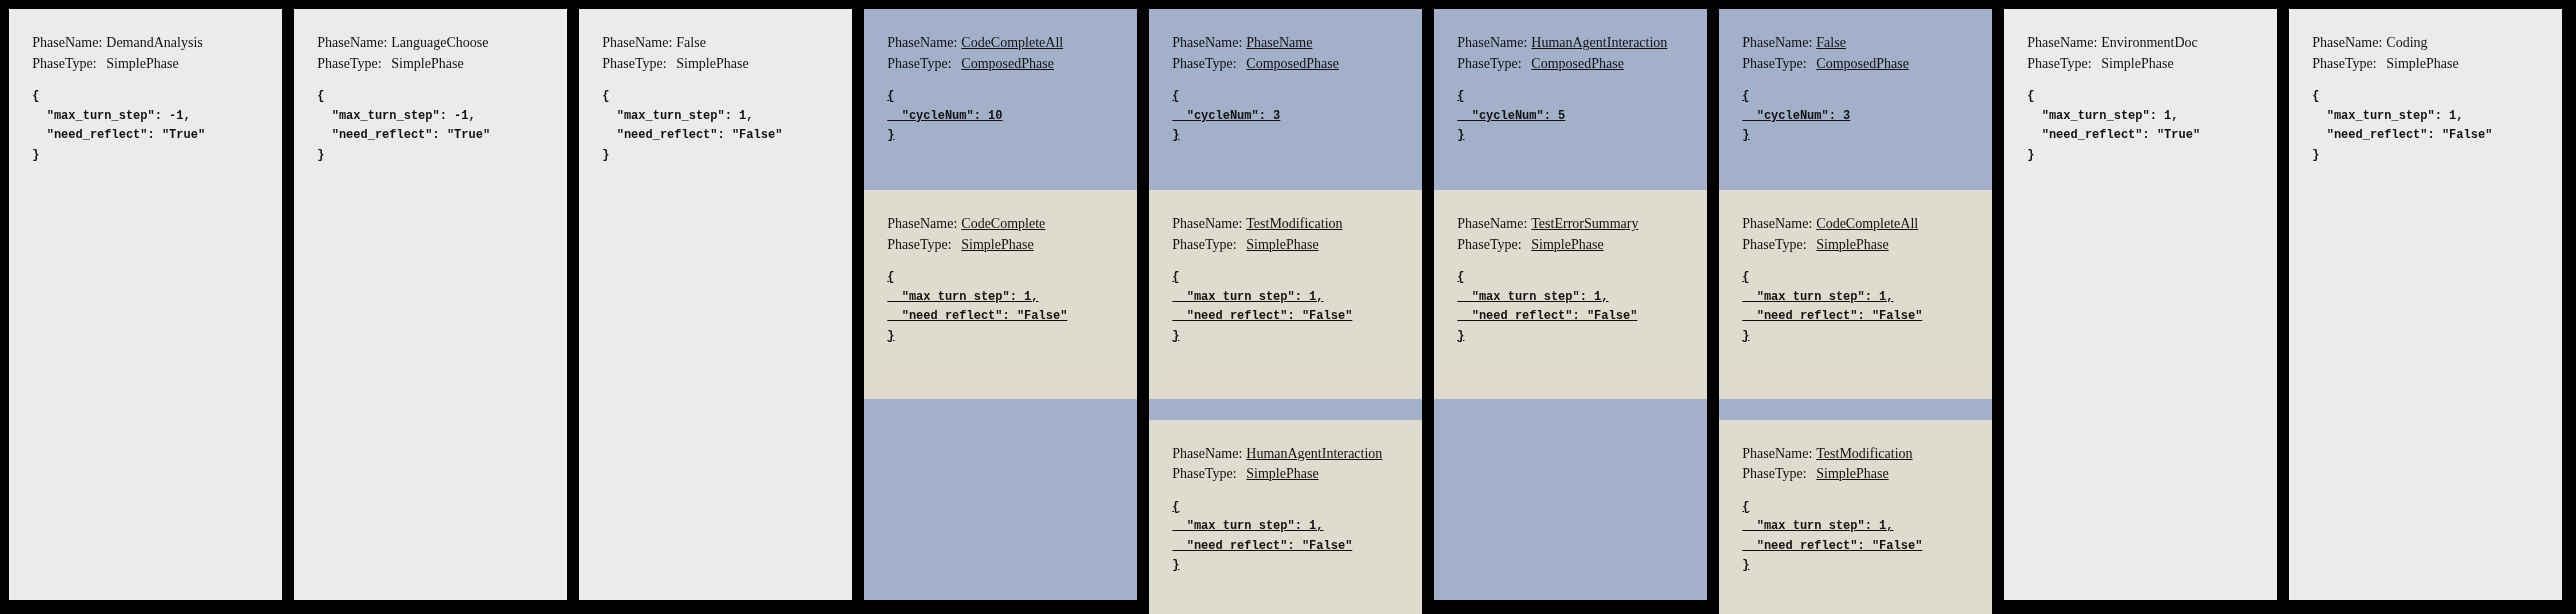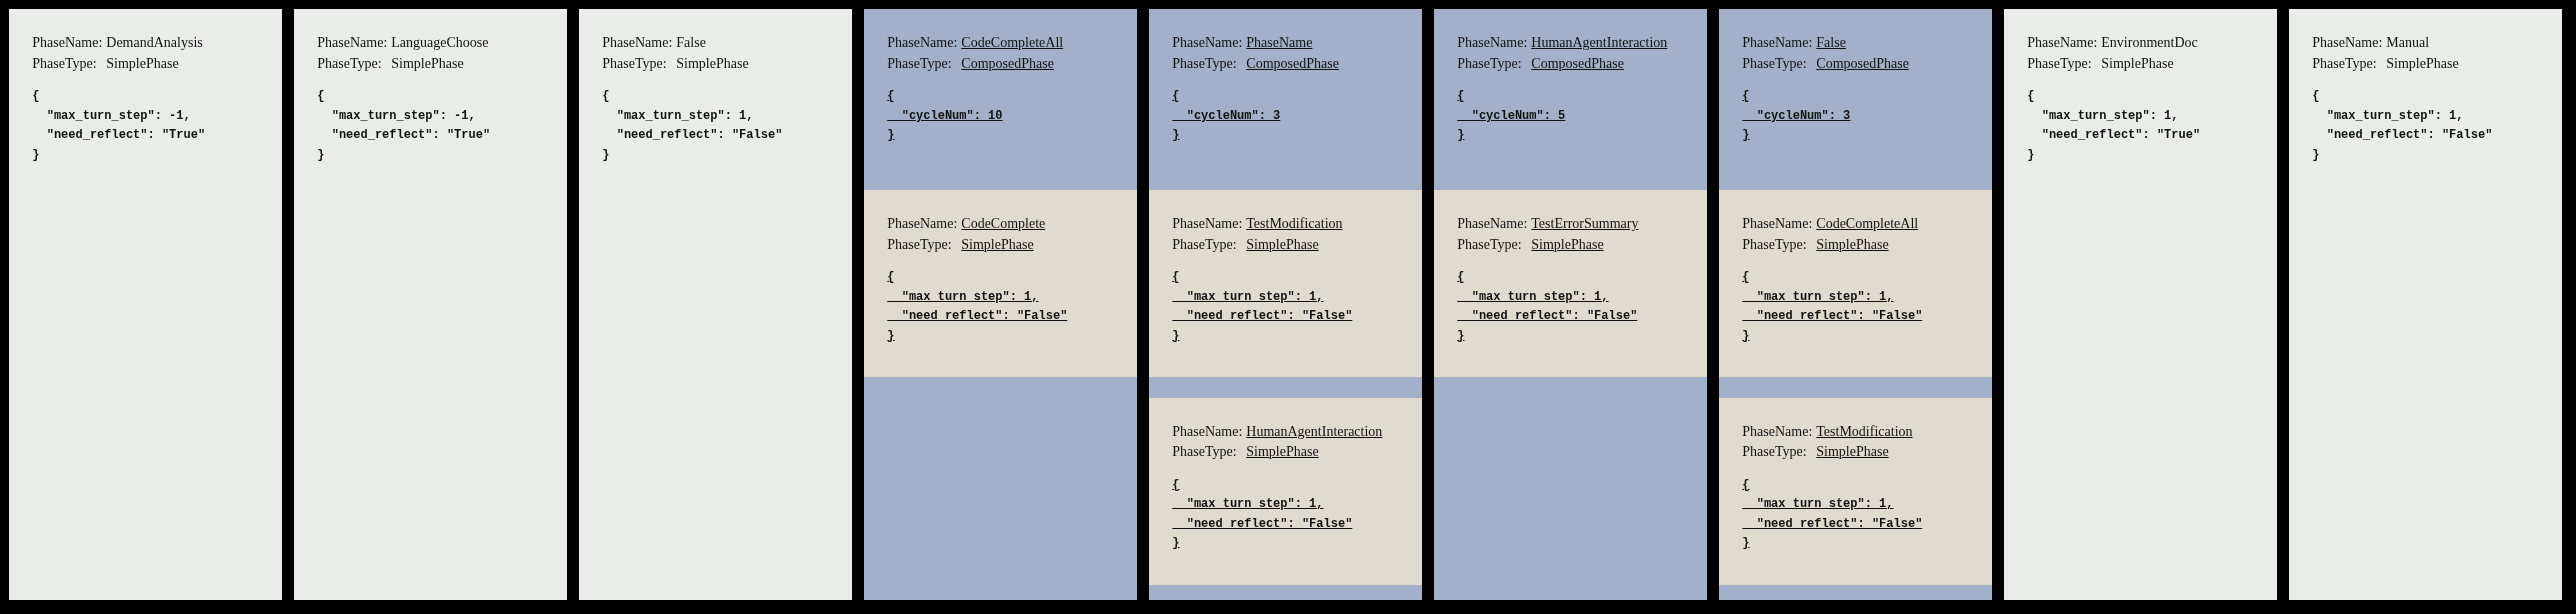--- a/index.html
+++ b/index.html
@@ -34,21 +34,21 @@
   .col.simple{background:var(--simple-bg);}
   .col.composed{background:var(--composed-bg);text-decoration:underline;}
   .phase-head{
     padding:24px 15px 0 23px;
     height:181px;
     flex:0 0 auto;
   }
   .col.simple .phase-head{height:auto;}
   .child{
     background:var(--nested-bg);
-    height:187px;
+    height:209px;
     flex:0 0 auto;
     padding:24px 15px 0 23px;
     overflow:hidden;
   }
   .childgap{height:20.4px;flex:0 0 auto;}
   .kv{
     font-size:14px;
     line-height:20.4px;
     white-space:nowrap;
   }
@@ -199,21 +199,21 @@
       <div class="kv"><span class="k">PhaseType:</span><span class="v">SimplePhase</span></div>
       <div class="cfg">{
   "max_turn_step": 1,
   "need_reflect": "True"
 }</div>
     </div>
   </div>
 
   <div class="col simple">
     <div class="phase-head">
-      <div class="kv"><span class="k">PhaseName:</span><span class="v">Manual</span></div>
+      <div class="kv"><span class="k">PhaseName:</span><span class="v">Coding</span></div>
       <div class="kv"><span class="k">PhaseType:</span><span class="v">SimplePhase</span></div>
       <div class="cfg">{
   "max_turn_step": 1,
   "need_reflect": "False"
 }</div>
     </div>
   </div>
 
 </div>
 

